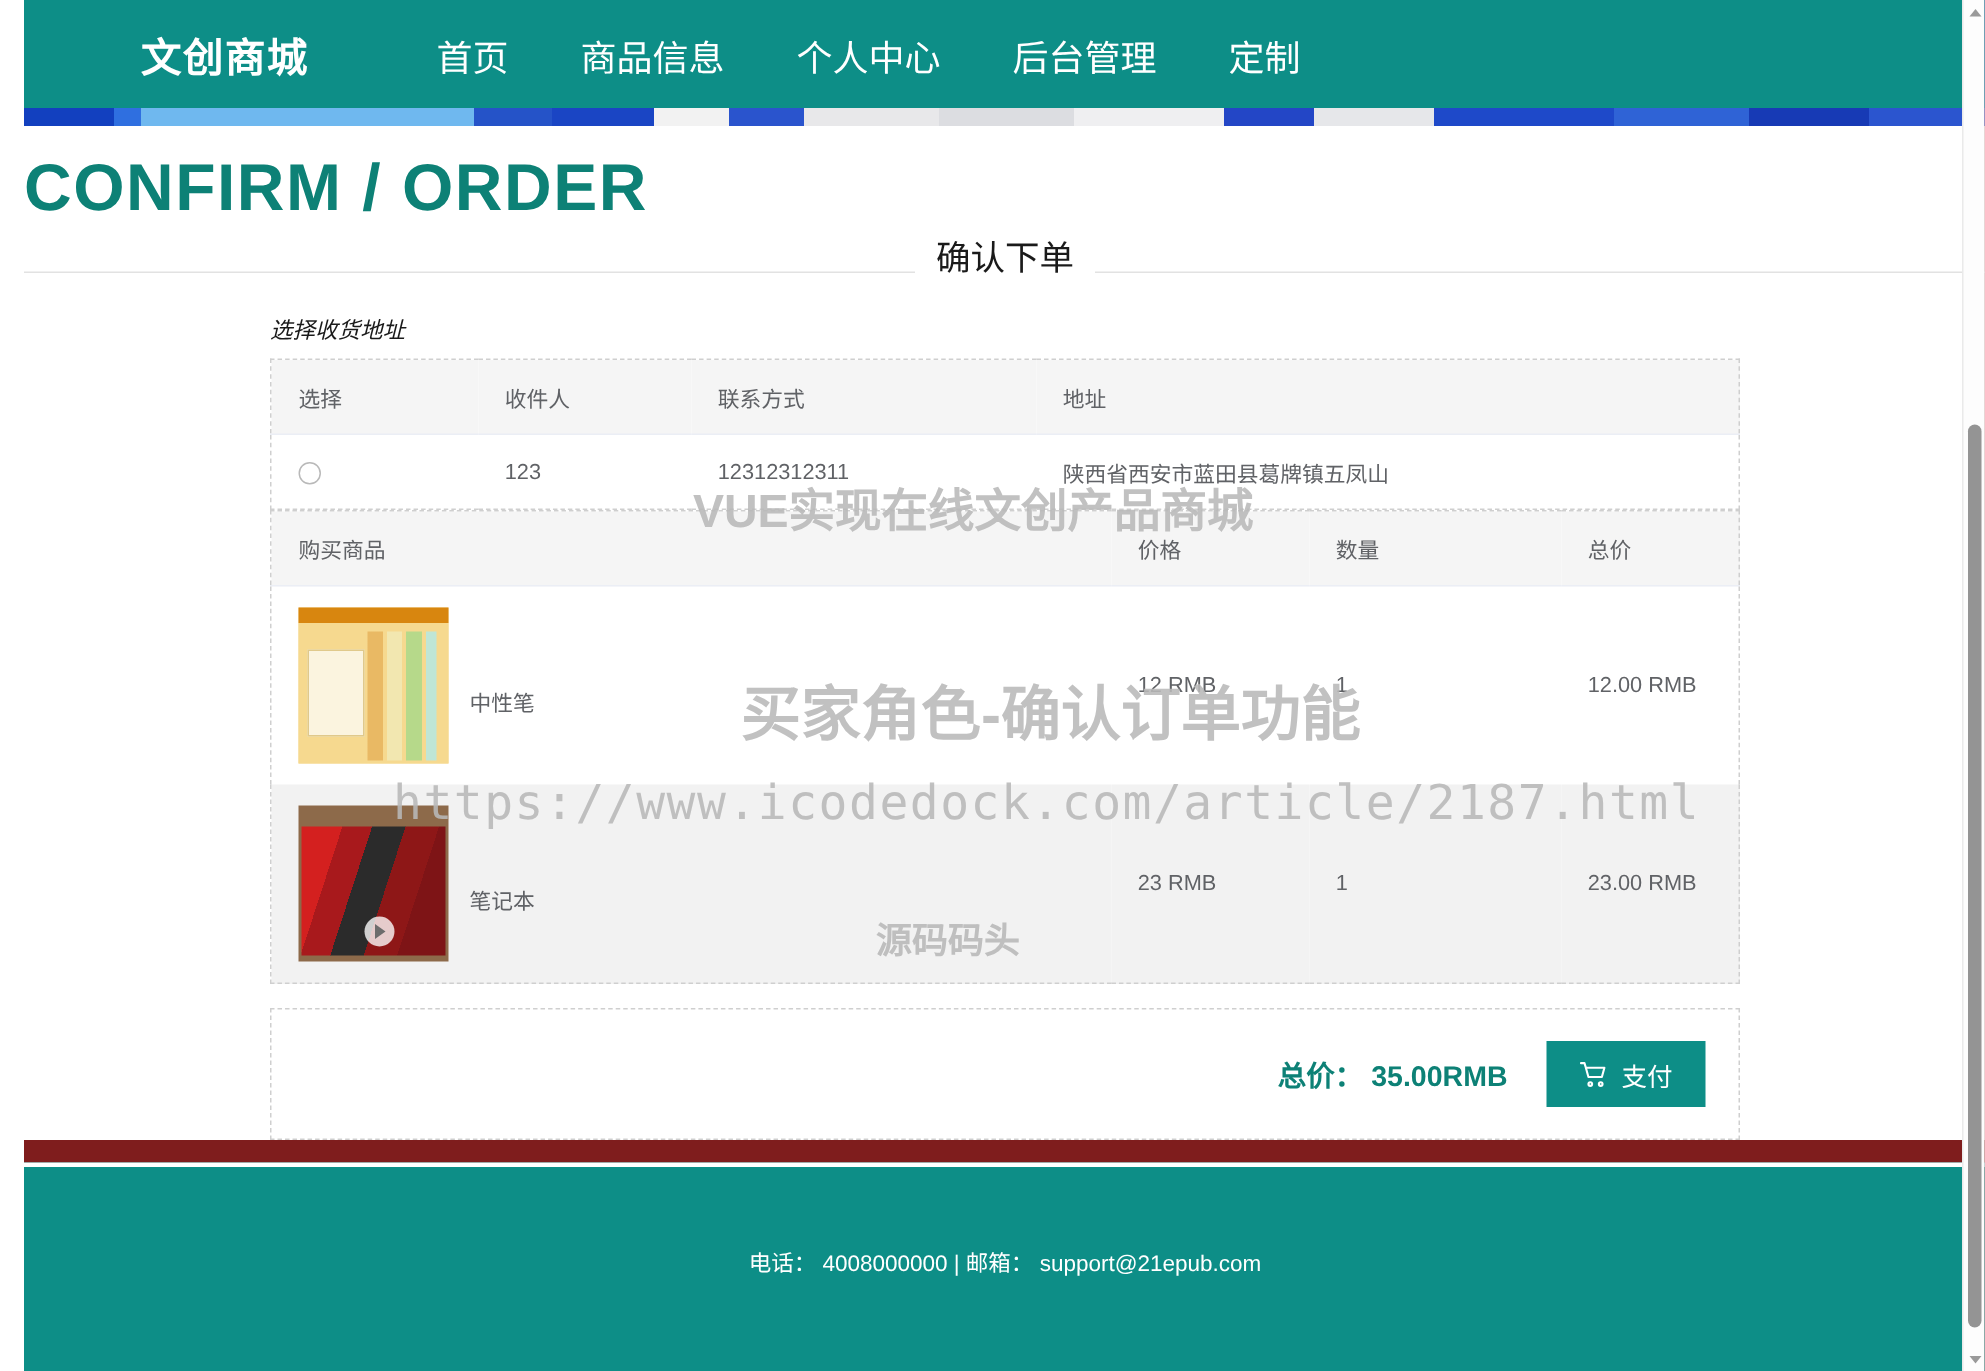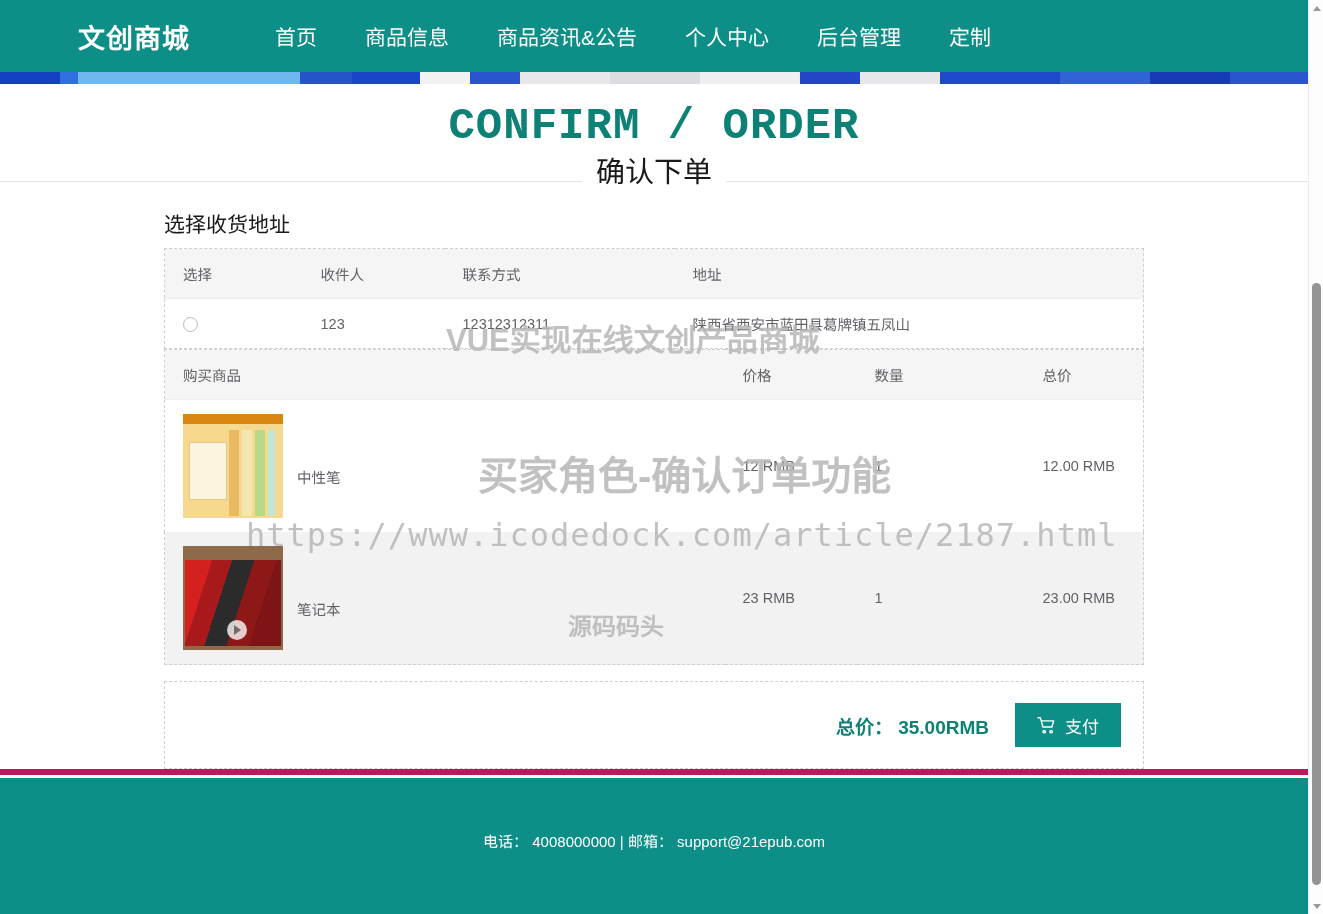--- a/index.html
+++ b/index.html
@@ -15,25 +15,25 @@
   .page {
     position: relative;
     width: 1323px;
     height: 914px;
     overflow: hidden;
   }
 
   
   .viewport {
     position: absolute;
-    left: 0; top: 0;
+    left: 16px; top: 0;
     width: 1308px;
     height: 914px;
     overflow: hidden;
-    background: #be185d;
+    background: #7f1d1d;
   }
 
   
   .banner {
     position: absolute;
     left: 0; top: 0;
     width: 1308px;
     height: 84px;
     background:
       linear-gradient(90deg,
@@ -90,21 +90,21 @@
     align-items: stretch;
     height: 72px;
     margin-left: 61px;
   }
   .nav-item {
     display: flex;
     align-items: center;
     height: 72px;
     padding: 0 24px;
     color: #ffffff;
-    font-size: 21px;
+    font-size: 24px;
     white-space: nowrap;
     position: relative;
     cursor: pointer;
     justify-content: center;
   }
   .nav-item.active::after {
     content: "";
     position: absolute;
     left: 8px; right: 8px;
     bottom: -10px;
@@ -114,23 +114,22 @@
 
   
   .content {
     position: absolute;
     left: 0; top: 84px;
     width: 1308px;
     background: #fff;
   }
 
   .page-title {
-    text-align: center;
     color: #0d8176;
-    font-family: Liberation Mono, monospace;
+    font-family: Liberation Sans, sans-serif;
     font-size: 44px;
     letter-spacing: 1px;
     margin: 18px 0 0 0;
     line-height: 1.1;
   }
   .subtitle-wrap {
     position: relative;
     text-align: center;
     margin-top: 2px;
     height: 40px;
@@ -141,34 +140,35 @@
     left: 0; right: 0;
     top: 72%;
     height: 1px;
     background: #e2e2e2;
   }
   .subtitle {
     position: relative;
     display: inline-block;
     background: #ffffff;
     padding: 0 14px;
-    font-size: 29px;
+    font-size: 23px;
     color: #1a1a1a;
     line-height: 40px;
   }
 
   .section {
     width: 980px;
     margin: 0 auto;
   }
   .section-heading {
-    font-size: 21px;
+    font-size: 15px;
     color: #1a1a1a;
     margin: 16px 0 10px 0;
     font-weight: 400;
+    font-style: italic;
   }
 
   table.grid {
     width: 980px;
     border-collapse: collapse;
     border: 1px dashed #cfcfcf;
     table-layout: fixed;
   }
   table.grid thead th {
     background: #f5f5f5;
@@ -378,23 +378,20 @@
     </div>
 
     <div class="navbar">
       <div class="brand">文创商城</div>
       <div class="nav-items">
         <div class="nav-item">
           <span>首页</span>
         </div>
         <div class="nav-item">
           <span>商品信息</span>
-        </div>
-        <div class="nav-item">
-          <span>商品资讯&amp;公告</span>
         </div>
         <div class="nav-item">
           <span>个人中心</span>
         </div>
         <div class="nav-item">
           <span>后台管理</span>
         </div>
         <div class="nav-item">
           <span>定制</span>
         </div>

